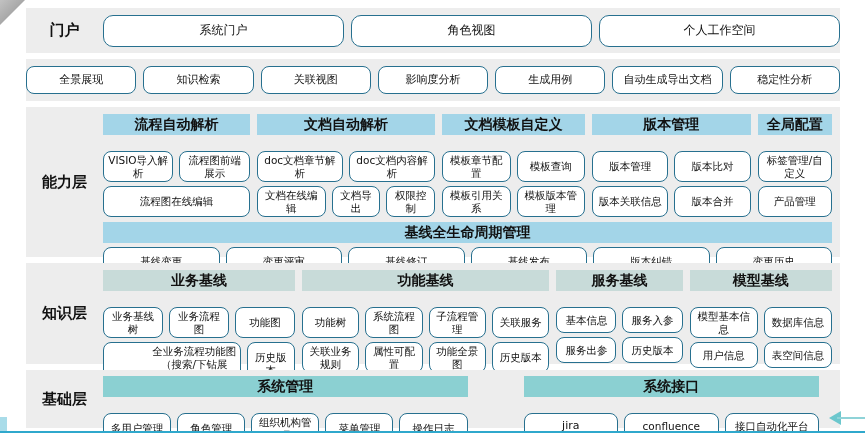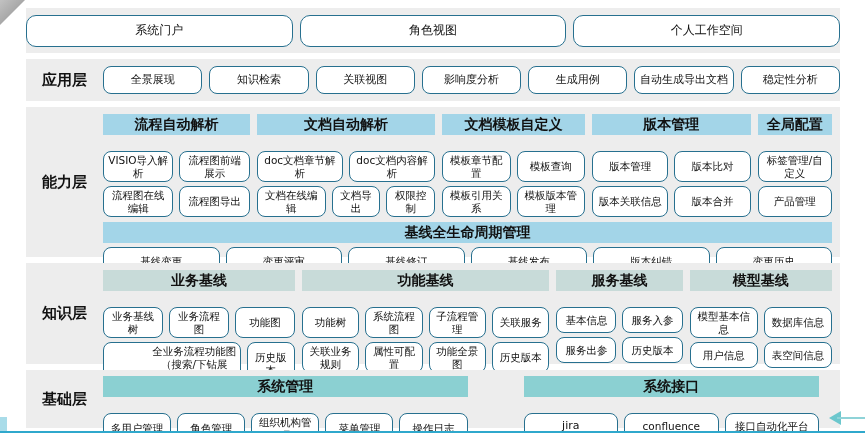--- a/index.html
+++ b/index.html
@@ -53,29 +53,29 @@
 </style>
 </head>
 <body>
 
 <div class="canvas">
   <div class="corner-fold"></div>
 
   <div class="stack">
 
     <div class="band band-portal">
+      <div class="layer-label">门户</div>
       <div class="content portal-content">
           <div class="btn">系统门户</div>
           <div class="btn">角色视图</div>
           <div class="btn">个人工作空间</div>
         </div>
     </div>
 
     <div class="band band-app">
-      <div class="layer-label">应用层</div>
       <div class="content app-content">
           <div class="btn">全景展现</div>
           <div class="btn">知识检索</div>
           <div class="btn">关联视图</div>
           <div class="btn">影响度分析</div>
           <div class="btn">生成用例</div>
           <div class="btn">自动生成导出文档</div>
           <div class="btn">稳定性分析</div>
         </div>
     </div>
@@ -86,21 +86,20 @@
         <div class="cap-groups">
           <div class="group g1">
             <div class="group-header hdr-blue">流程自动解析</div>
             <div class="group-body">
                 <div class="btn-row">
                   <div class="btn">VISIO导入解析</div>
                   <div class="btn">流程图前端展示</div>
                 </div>
                 <div class="btn-row">
                   <div class="btn">流程图在线编辑</div>
-                  <div class="btn">流程图导出</div>
                 </div>
               </div>
           </div>
           <div class="group g2">
             <div class="group-header hdr-blue">文档自动解析</div>
             <div class="group-body">
                 <div class="btn-row">
                   <div class="btn">doc文档章节解析</div>
                   <div class="btn">doc文档内容解析</div>
                 </div>

